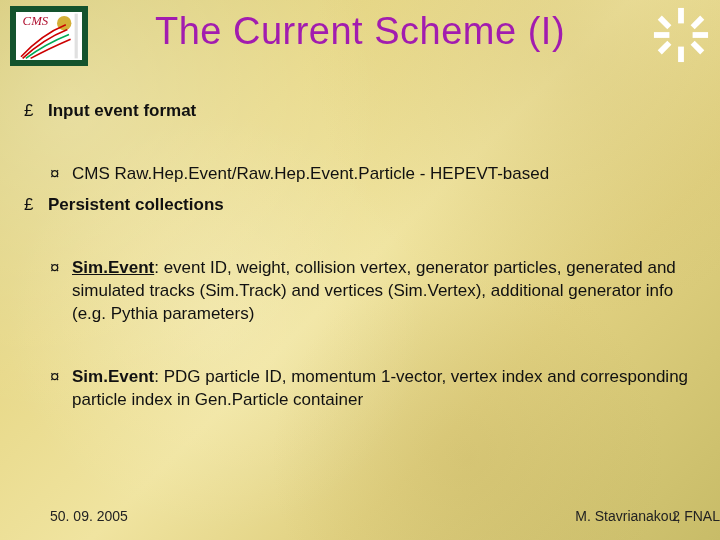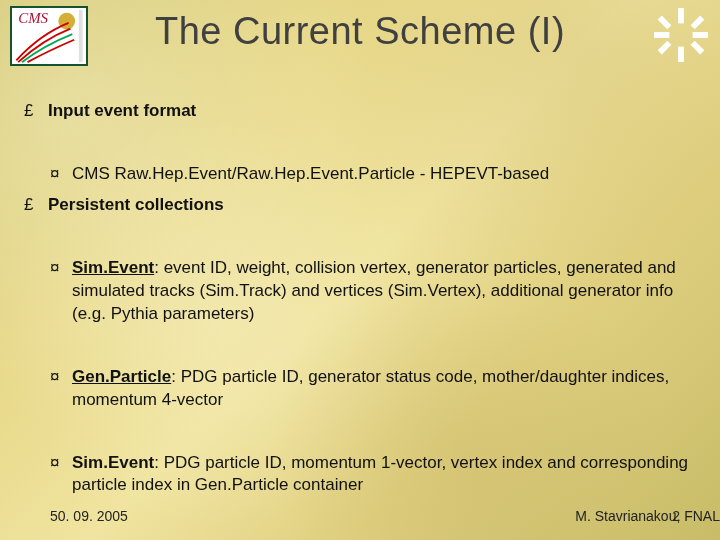--- a/index.html
+++ b/index.html
@@ -14,34 +14,34 @@
     position: absolute; inset: 0;
     background:
       radial-gradient(circle at 10% 20%, rgba(255,255,240,0.3) 0%, transparent 40%),
       radial-gradient(circle at 80% 10%, rgba(200,180,100,0.3) 0%, transparent 35%),
       radial-gradient(circle at 65% 85%, rgba(190,170,90,0.25) 0%, transparent 30%),
       radial-gradient(circle at 30% 60%, rgba(255,250,220,0.25) 0%, transparent 35%);
   }
   .slide { position: relative; width: 100%; height: 100%; }
   .logo-left {
     position: absolute; top: 6px; left: 10px; width: 78px; height: 60px;
-    background: #fff; border: 2px solid #14532d;
+    background: #fff; border: 6px solid #14532d;
     display: flex; align-items: center; justify-content: center; overflow: hidden;
   }
   .logo-left svg { width: 100%; height: 100%; }
   .logo-right {
     position: absolute; top: 6px; right: 10px; width: 58px; height: 58px;
     display: flex; align-items: center; justify-content: center;
   }
   .logo-right svg { width: 100%; height: 100%; }
   .title {
     position: absolute; top: 10px; left: 0; right: 0;
     text-align: center;
     font-size: 38px; font-weight: 400;
-    color: #404040;
+    color: #a21caf;
     letter-spacing: 0.5px;
   }
   .content {
     position: absolute; top: 100px; left: 24px; right: 30px;
     font-size: 17px; color: #111; line-height: 1.35;
   }
   .b1 {
     position: relative; padding-left: 24px; margin-bottom: 4px;
     font-weight: bold;
   }
@@ -106,23 +106,20 @@
 
   <div class="content">
     <div class="b1">Input event format</div>
     <div class="b2">CMS Raw.Hep.Event/Raw.Hep.Event.Particle - HEPEVT-based</div>
     <div class="b1">Persistent collections</div>
 
     <div class="b2">
       <span class="lead-u">Sim.Event</span><span>: event ID, weight, collision vertex, generator particles, generated and simulated tracks (Sim.Track) and vertices (Sim.Vertex), additional generator info (e.g. Pythia parameters)</span>
     </div>
 
-    <div class="b2">
-      <span class="lead-u">Gen.Particle</span><span>: PDG particle ID, generator status code, mother/daughter indices, momentum 4-vector</span>
-    </div>
 
     <div class="b2">
       <span class="lead"> Sim.Event</span><span>: PDG particle ID, momentum 1-vector, vertex index and corresponding particle index in Gen.Particle container</span>
     </div>
 
   </div>
 
   <div class="footer">
     <span>50. 09. 2005</span>
     <span class="center">M. Stavrianakou, FNAL</span>

